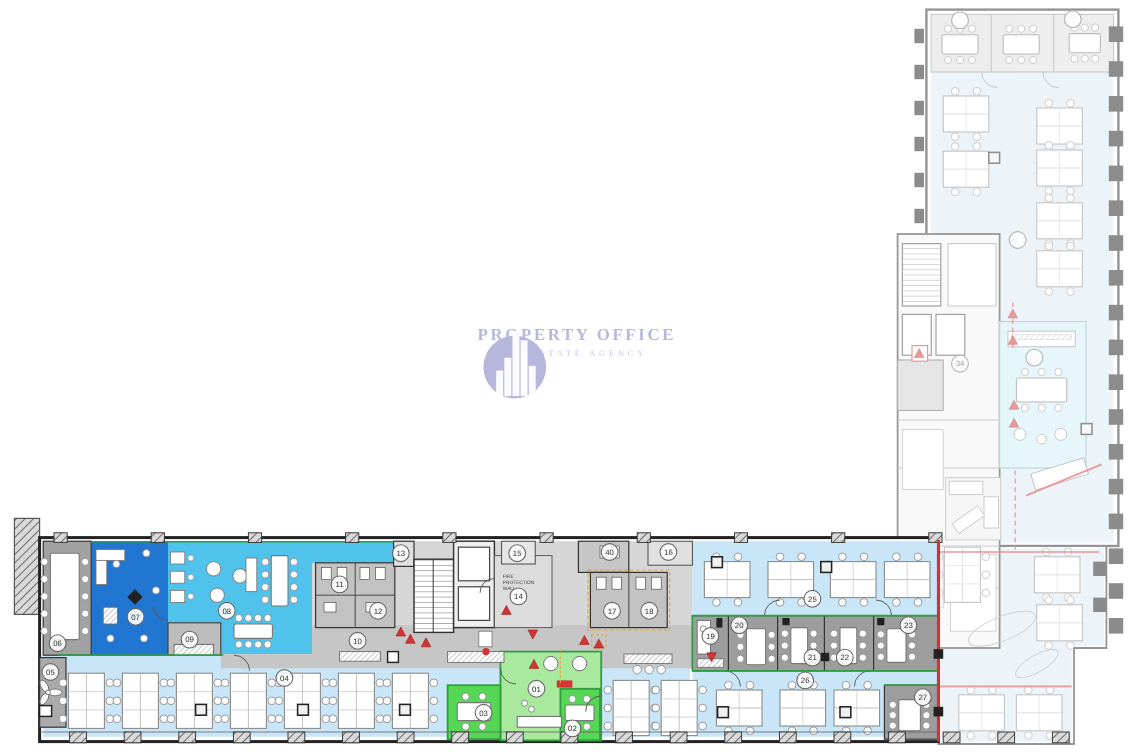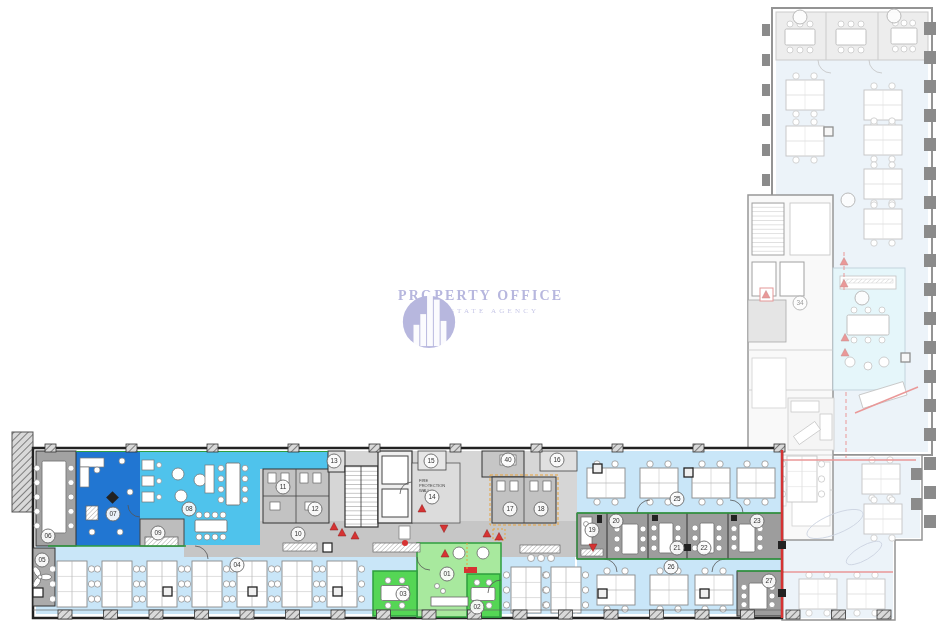--- a/index.html
+++ b/index.html
@@ -1,19 +1,19 @@
 <!DOCTYPE html>
 <html style="--logo-color: #b1b1dc; --logo-sub-color: #c3c3e5;"><head>
 <meta charset="utf-8">
 <style>
   html,body{margin:0;padding:0;background:#fff;}
   .stage{position:relative;width:944px;height:628px;background:#ffffff;overflow:hidden;
          font-family:"Liberation Sans",sans-serif;}
   .stage svg{position:absolute;left:0;top:0;}
-  .logo{position:absolute;left:398px;top:270px;width:150px;text-align:center;opacity:.92;margin-top:16px;}
+  .logo{position:absolute;left:398px;top:270px;width:150px;text-align:center;opacity:.92;}
   .logo-icon{display:block;margin:0 auto;}
   .logo-title{font-family:"Liberation Serif",serif;font-weight:bold;font-size:14px;
               letter-spacing:2.2px;color:var(--logo-color,#b1b1dc);margin-top:2px;white-space:nowrap;}
   .logo-sub{font-family:"Liberation Serif",serif;font-size:7px;letter-spacing:3.2px;
             color:var(--logo-sub-color,#c3c3e5);margin-top:3px;white-space:nowrap;}
 </style>
 </head>
 <body>
 
 <div class="stage">

